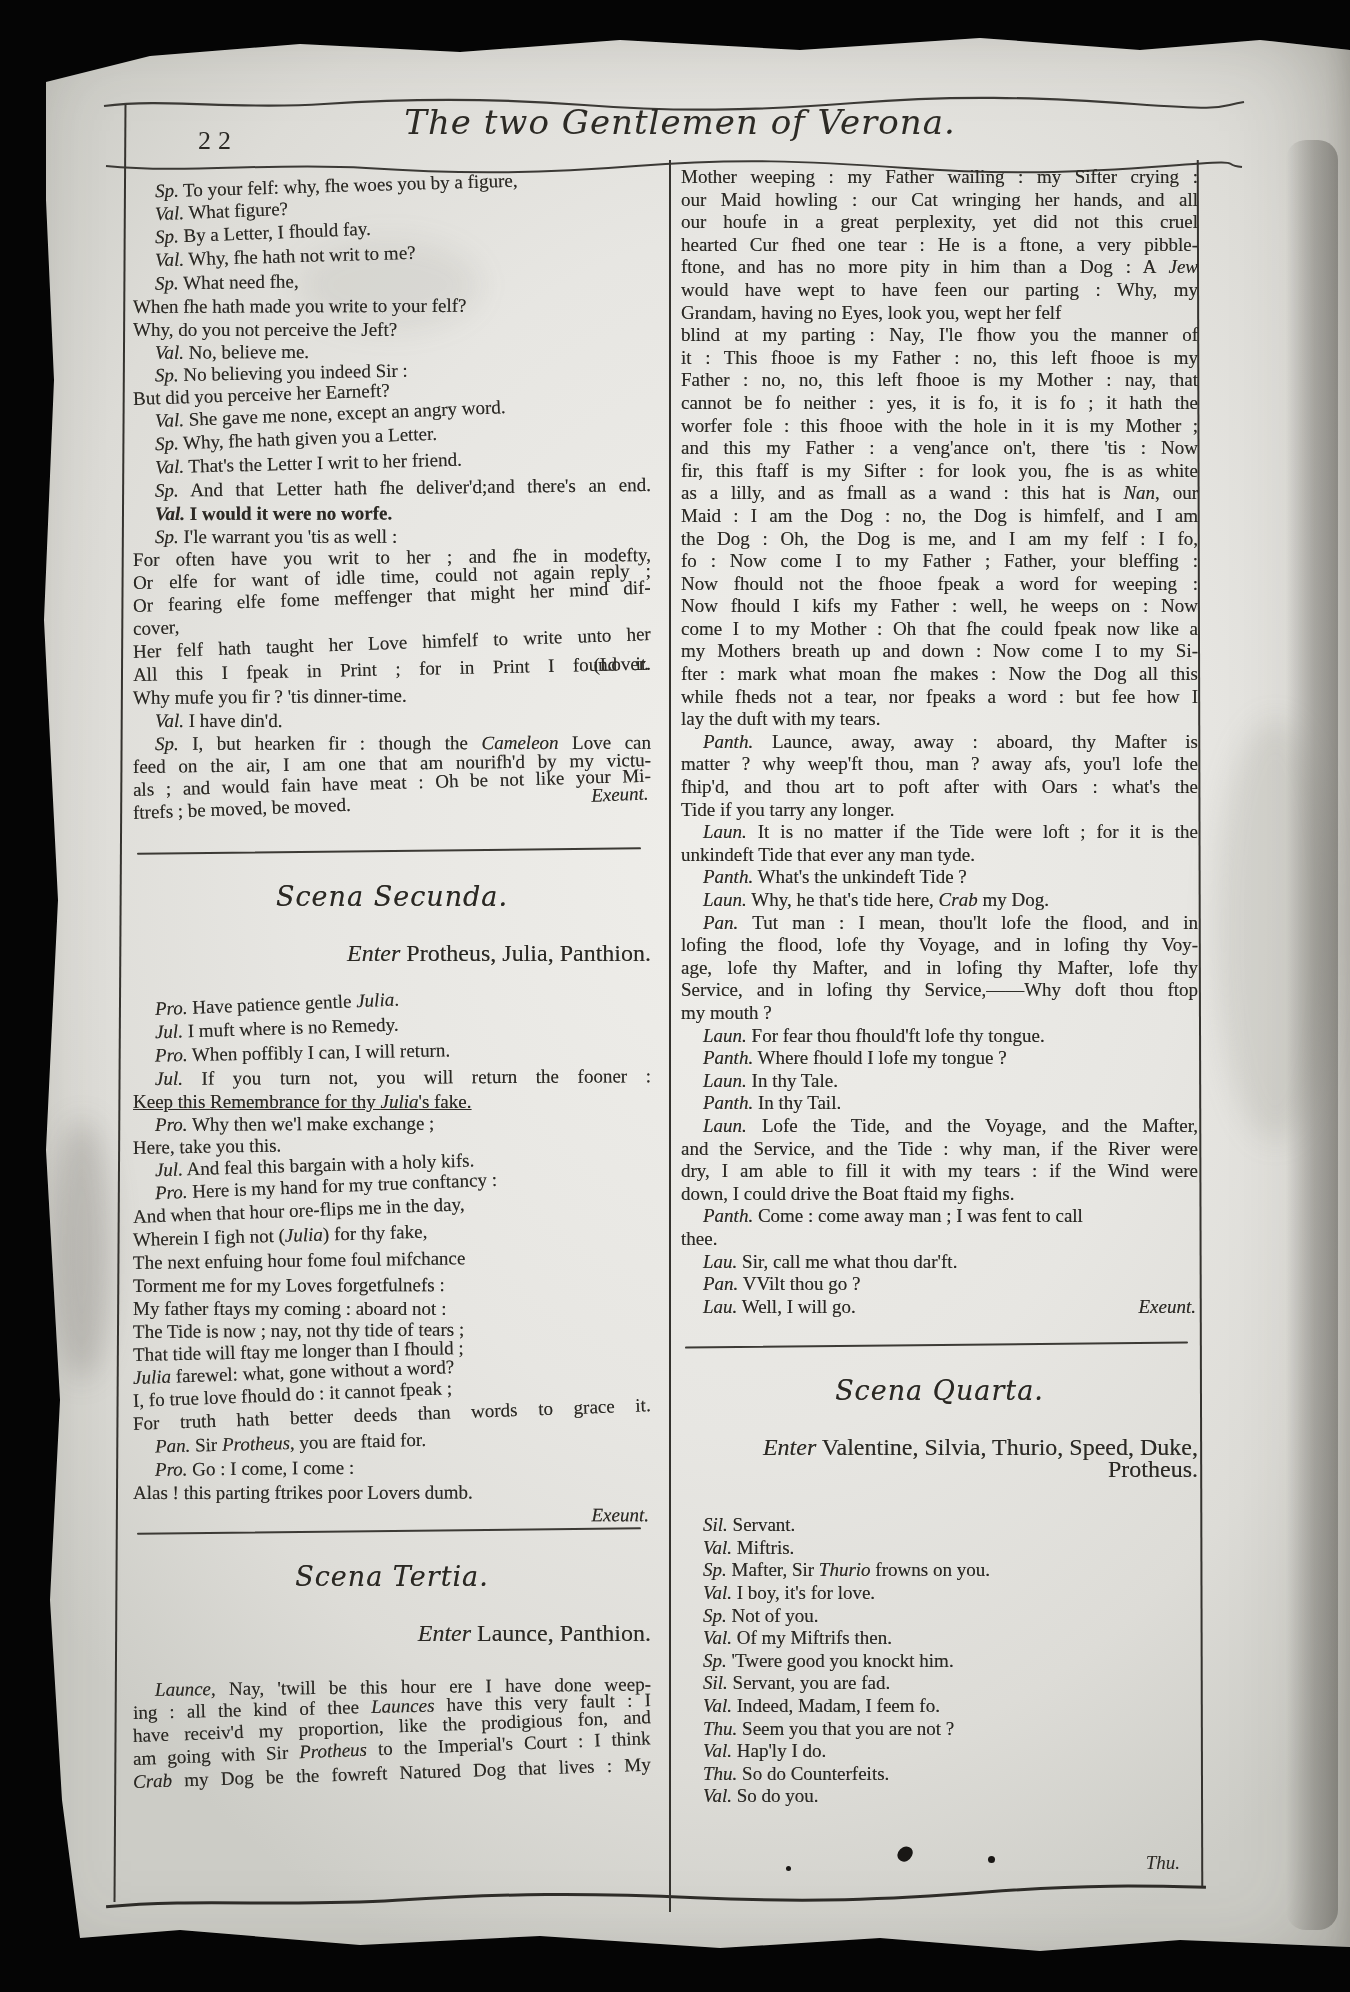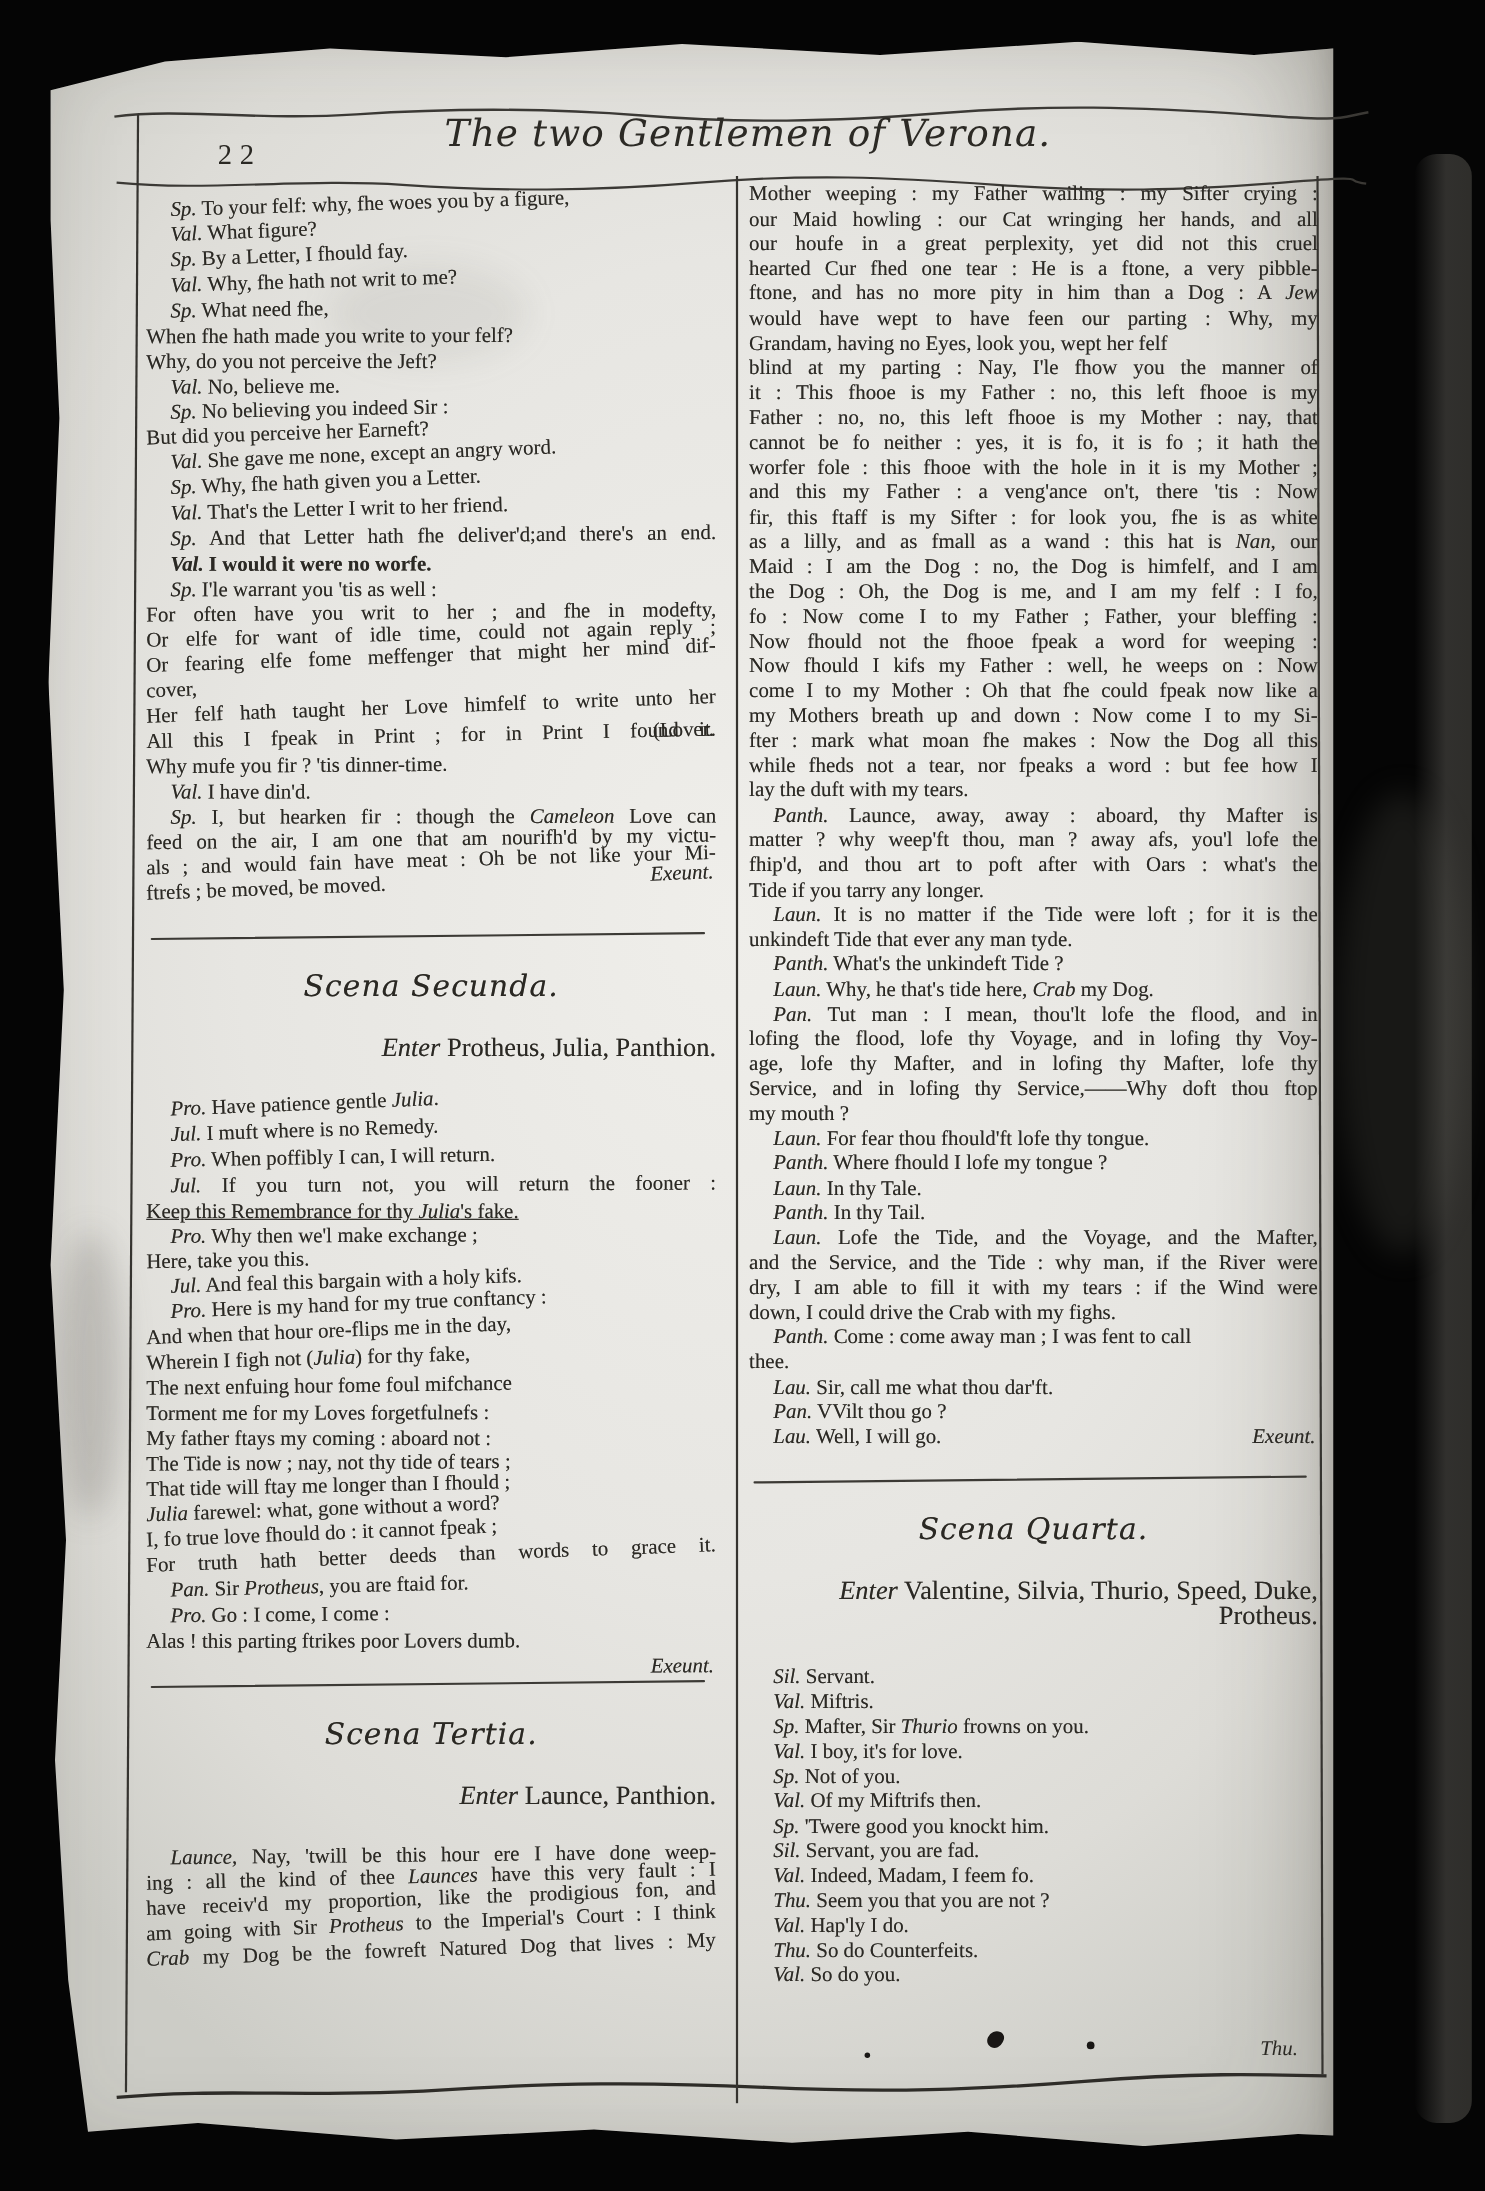--- a/index.html
+++ b/index.html
@@ -2,21 +2,21 @@
 <html><head>
 <meta charset="utf-8">
 <style>
   html,body{margin:0;padding:0;}
   body{
     width:1350px;height:1992px;position:relative;overflow:hidden;
     background:#050505;
     font-family:"Liberation Serif", serif;
   }
   .paper{
-    position:absolute;left:0;top:0;width:1212px;height:1992px;
+    position:absolute;left:0;top:0;width:1350px;height:1992px;
     background:
       radial-gradient(ellipse 900px 1200px at 55% 42%, #efeeea 0%, #e7e6e2 50%, #dddcd7 78%, #ccccc6 100%);
     clip-path:polygon(46px 82px,150px 56px,300px 44px,460px 52px,620px 40px,800px 50px,980px 38px,1140px 50px,1260px 40px,1350px 50px,1350px 1947px,1180px 1940px,1040px 1951px,880px 1938px,720px 1948px,540px 1936px,360px 1945px,180px 1930px,80px 1938px,62px 1800px,50px 1600px,60px 1400px,46px 1150px,58px 900px,44px 620px,54px 380px,46px 200px);
   }
   .vignette{position:absolute;left:0;top:0;right:0;bottom:0;
     box-shadow:inset 0 0 110px rgba(55,50,40,.38), inset 0 0 24px rgba(60,55,45,.22);
     pointer-events:none;}
   .spine-band{position:absolute;left:1286px;top:140px;width:52px;height:1790px;
     background:linear-gradient(to right, rgba(110,108,102,0), rgba(110,108,102,.42) 55%, rgba(88,86,80,.5));
     border-radius:20px;pointer-events:none;}
@@ -197,21 +197,21 @@
         <div class="line fill">age, lofe thy Mafter, and in lofing thy Mafter, lofe thy</div>
         <div class="line fill">Service, and in lofing thy Service,——Why doft thou ftop</div>
         <div class="line">my mouth ?</div>
         <div class="line sp"><i>Laun.</i> For fear thou fhould'ft lofe thy tongue.</div>
         <div class="line sp"><i>Panth.</i> Where fhould I lofe my tongue ?</div>
         <div class="line sp"><i>Laun.</i> In thy Tale.</div>
         <div class="line sp"><i>Panth.</i> In thy Tail.</div>
         <div class="line sp fill"><i>Laun.</i> Lofe the Tide, and the Voyage, and the Mafter,</div>
         <div class="line fill">and the Service, and the Tide : why man, if the River were</div>
         <div class="line fill">dry, I am able to fill it with my tears : if the Wind were</div>
-        <div class="line">down, I could drive the Crab with my fighs.</div>
+        <div class="line">down, I could drive the Boat ftaid my fighs.</div>
         <div class="line sp"><i>Panth.</i> Come : come away man ; I was fent to call</div>
         <div class="line">thee.</div>
         <div class="line sp"><i>Lau.</i> Sir, call me what thou dar'ft.</div>
         <div class="line sp"><i>Pan.</i> VVilt thou go ?</div>
         <div class="line sp"><i>Lau.</i> Well, I will go.<span class="eol-right it">Exeunt.</span></div>
       </div>
       <div class="divider"></div>
       <div class="scene-heading">Scena Quarta.</div>
       <div class="stage-direction">
         <div><i>Enter</i> Valentine, Silvia, Thurio, Speed, Duke,</div>

